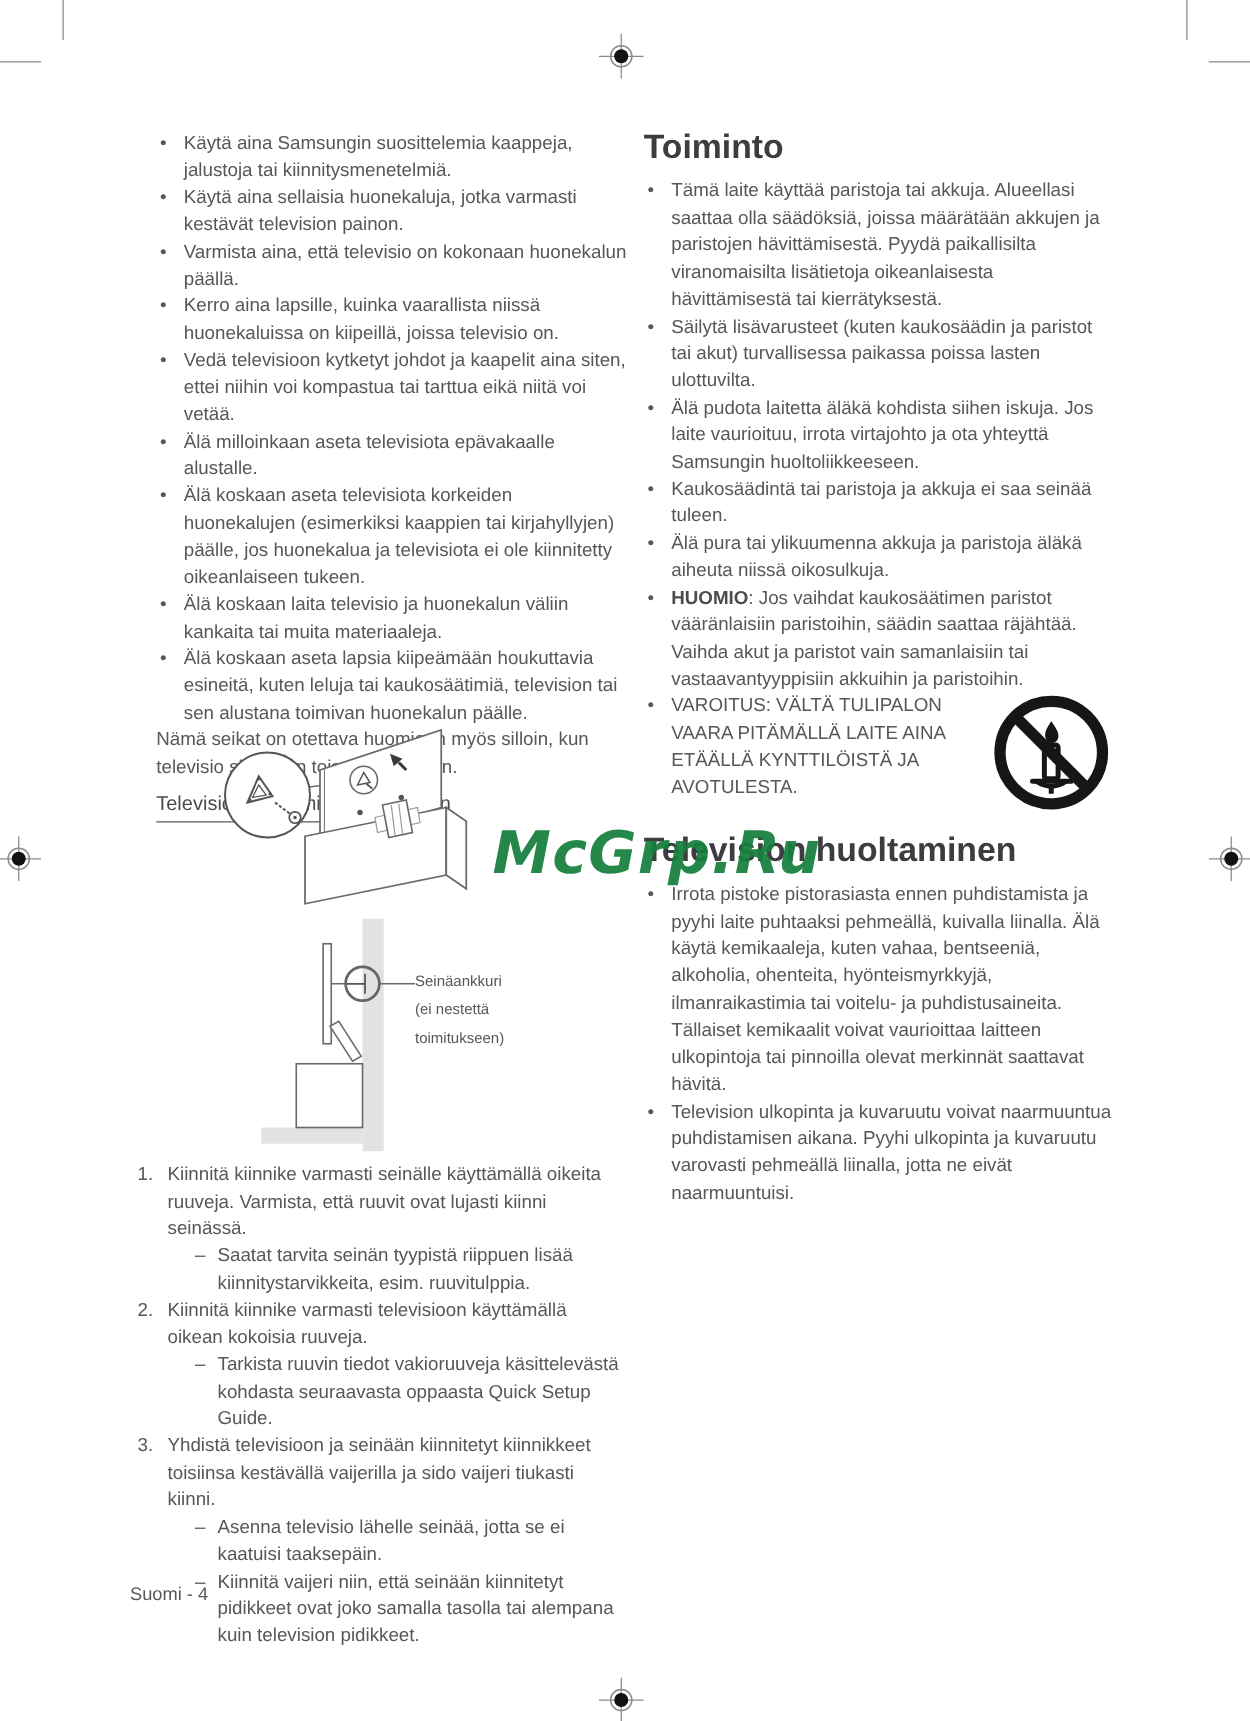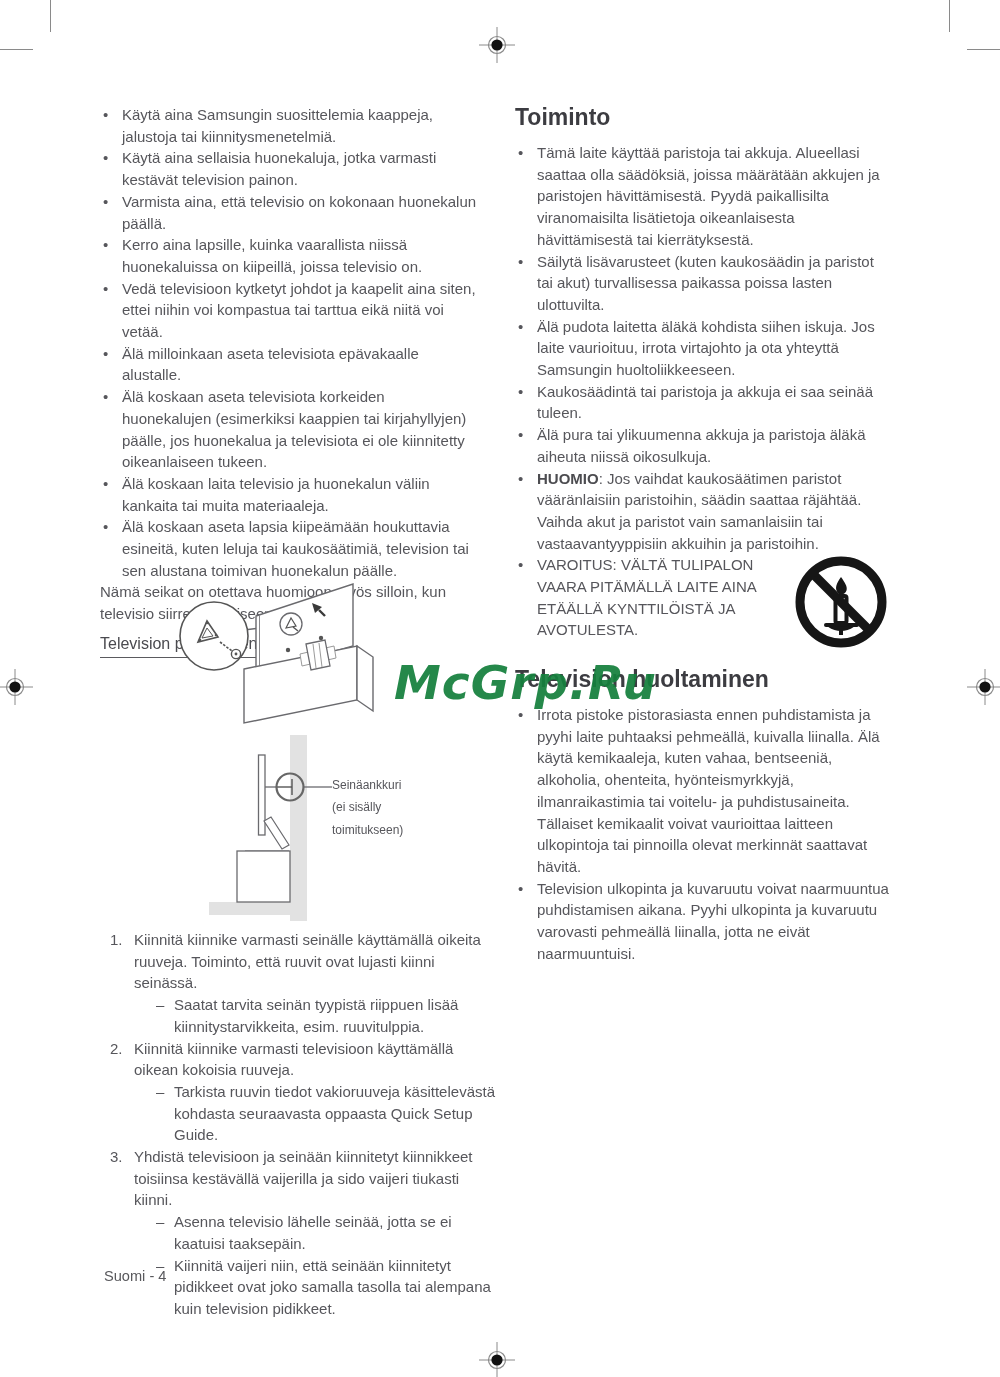--- a/index.html
+++ b/index.html
@@ -13,31 +13,31 @@
   .crop { position:absolute; background:#8a8a8a; }
   .reg { position:absolute; }
   
   .watermark {
     position:absolute; left:394px; top:655px; z-index:6;
     font-size:47px; font-style:italic; font-weight:bold;
     color:#15803d; letter-spacing:1px; opacity:0.93;
     font-family:"DejaVu Sans","Liberation Sans",sans-serif;
   }
   
-  .colL { position:absolute; left:100px; top:104px; width:378px; }
+  .colL { position:absolute; left:125px; top:104px; width:378px; }
   .colR { position:absolute; left:515px; top:104px; width:376px; }
   .blist { list-style:none; margin:0; padding:0; font-size:15px; line-height:21.7px; }
   .blist li { position:relative; padding-left:22px; margin:0; }
   .blist li::before { content:"•"; position:absolute; left:3px; top:0; font-size:15px; }
   .closing { margin:0; font-size:15px; line-height:21.7px; }
   .subheading {
     display:inline-block; margin:10px 0 0 0; font-size:16px; font-weight:500;
     color:#4a4a4f; border-bottom:1.5px solid #5a5a5e; padding-bottom:4px;
   }
-  h2.sec { font-size:23px; font-weight:600; color:#3c3c41; margin:0 0 12px 0; line-height:26px; }
+  h2.sec { font-size:27px; font-weight:600; color:#3c3c41; margin:0 0 12px 0; line-height:26px; }
   h2.sec.second { margin-top:8px; }
   .huomio b { font-weight:700; color:#4c4c50; }
   .warn-row { display:flex; margin-top:4px; }
   .warn-text { width:258px; }
   .warn-icon { margin-left:auto; margin-top:-2px; }
   
   .figure { position:absolute; left:110px; top:582px; width:382px; height:345px; }
   .fig-svg1 { position:absolute; left:0; top:0; }
   .fig-svg2 { position:absolute; left:0; top:151px; }
   .anchor-label { position:absolute; left:222px; top:192px; font-size:12px; line-height:22.4px; color:#56565b; }
@@ -162,29 +162,29 @@
 
       <line x1="155" y1="54" x2="166" y2="54" stroke="#6a6a6e" stroke-width="1.3"></line>
       <line x1="167" y1="54" x2="182" y2="54" stroke="#555" stroke-width="1.4"></line>
       <line x1="182" y1="46" x2="182" y2="62" stroke="#555" stroke-width="1.4"></line>
       <circle cx="180" cy="54" r="13.5" fill="none" stroke="#666" stroke-width="2.2"></circle>
       <line x1="194" y1="54" x2="222" y2="54" stroke="#6a6a6e" stroke-width="1.3"></line>
     </svg>
 
     <div class="anchor-label">
       <div>Seinäankkuri</div>
-      <div>(ei sisälly</div>
+      <div>(ei nestettä</div>
       <div>toimitukseen)</div>
     </div>
   </div>
 
   <ol class="steps">
     <li>
       <span class="num">1.</span>
-      <div class="stext">Kiinnitä kiinnike varmasti seinälle käyttämällä oikeita ruuveja. Toiminto, että ruuvit ovat lujasti kiinni seinässä.</div>
+      <div class="stext">Kiinnitä kiinnike varmasti seinälle käyttämällä oikeita ruuveja. Varmista, että ruuvit ovat lujasti kiinni seinässä.</div>
       <div class="sub">Saatat tarvita seinän tyypistä riippuen lisää kiinnitystarvikkeita, esim. ruuvitulppia.</div>
     </li>
     <li>
       <span class="num">2.</span>
       <div class="stext">Kiinnitä kiinnike varmasti televisioon käyttämällä oikean kokoisia ruuveja.</div>
       <div class="sub">Tarkista ruuvin tiedot vakioruuveja käsittelevästä kohdasta seuraavasta oppaasta Quick Setup Guide.</div>
     </li>
     <li>
       <span class="num">3.</span>
       <div class="stext">Yhdistä televisioon ja seinään kiinnitetyt kiinnikkeet toisiinsa kestävällä vaijerilla ja sido vaijeri tiukasti kiinni.</div>

